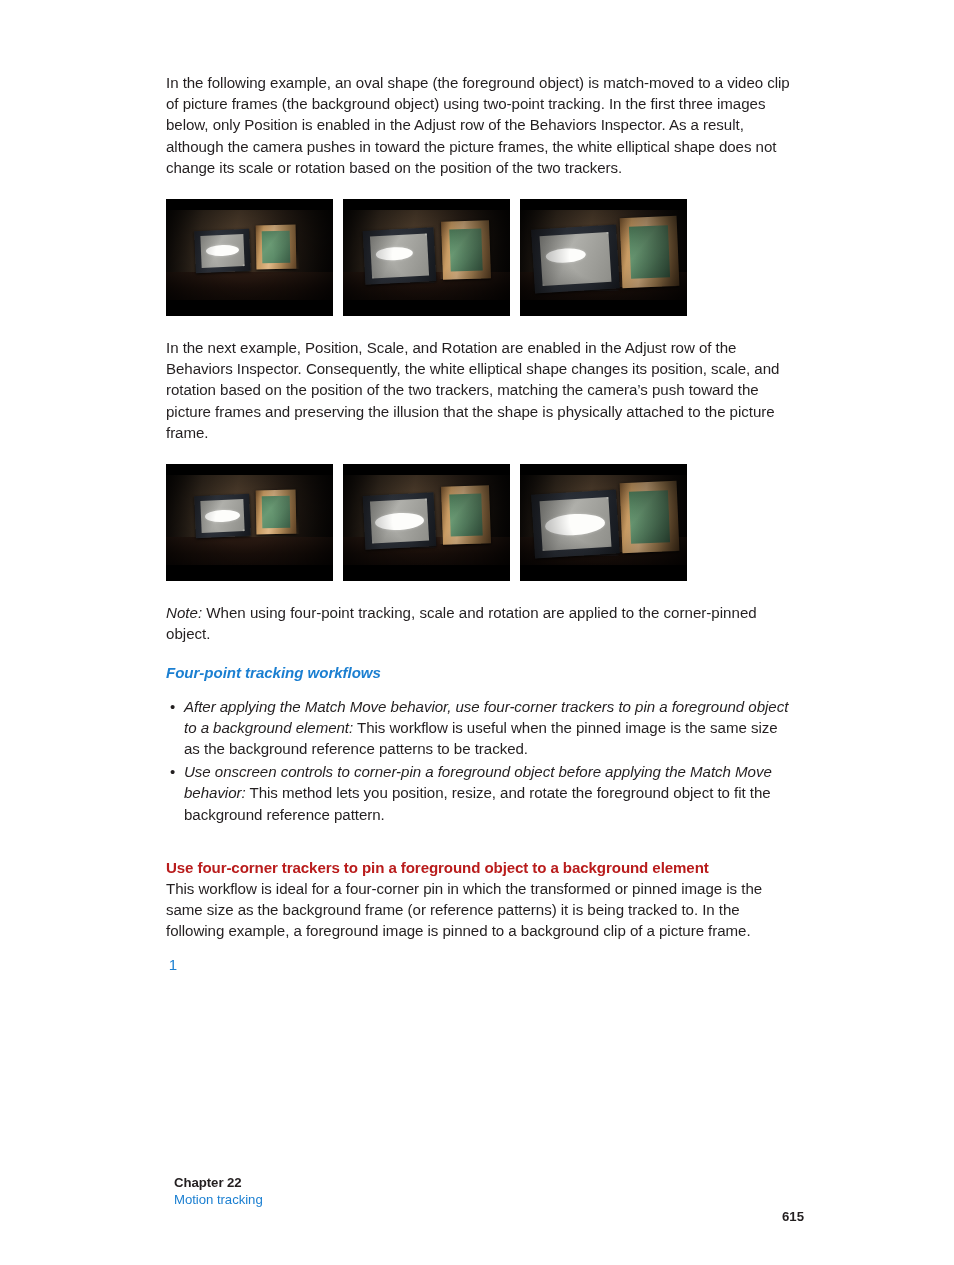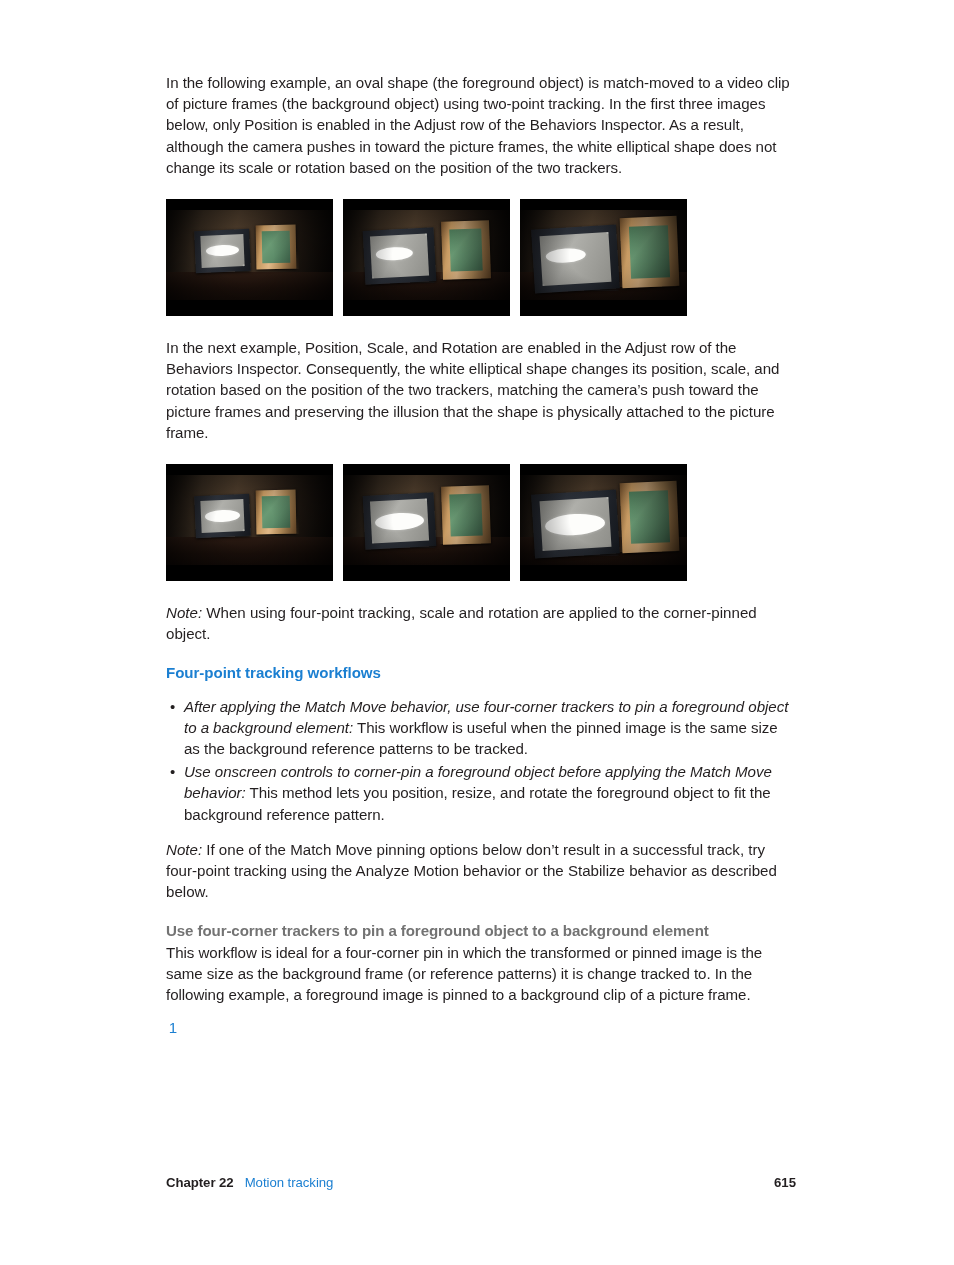--- a/index.html
+++ b/index.html
@@ -48,27 +48,28 @@
     font-style: italic;
   }
 
   h3.blue-head {
     margin: 0;
     font-size: 15.1px;
     line-height: 21.2px;
     font-weight: bold;
     color: #1b7fd1;
     letter-spacing: -0.05px;
+    font-style: italic;
   }
   h3.black-head {
     margin: 0;
     font-size: 15.1px;
     line-height: 21.2px;
     font-weight: bold;
-    color: #737373;
+    color: #b91c1c;
     letter-spacing: -0.1px;
   }
 
   ul.bullets {
     list-style: none;
     margin: 0;
     padding: 0;
   }
   ul.bullets > li {
     position: relative;
@@ -216,27 +217,28 @@
     filter: blur(1px);
     transform: scaleY(-0.55);
     transform-origin: top center;
   }
   .refl-dark { background: linear-gradient(180deg, #2a2e36 0%, rgba(20,23,28,0) 92%); }
   .refl-wood { background: linear-gradient(180deg, #b08a58 0%, rgba(90,64,36,0) 92%); }
 
   
   .footer {
     position: absolute;
-    left: 166px;
+    left: 174px;
     top: 1174px;
     width: 630px;
     display: flex;
     align-items: baseline;
     font-size: 13.2px;
     line-height: 17px;
+    flex-direction: column;
   }
   .footer .chap {
     font-weight: bold;
     color: #231f20;
     margin-right: 11px;
     letter-spacing: -0.05px;
   }
   .footer .chap-link {
     color: #1b7fd1;
     letter-spacing: -0.05px;
@@ -427,30 +429,26 @@
         <span class="ital">After applying the Match Move behavior, use four-corner trackers to pin a foreground object to a background element:</span><span> This workflow is useful when the pinned image is the same size as the background reference patterns to be tracked.</span>
       </li>
       <li>
         <span class="bullet-dot">•</span>
         <span class="ital">Use onscreen controls to corner-pin a foreground object before applying the Match Move behavior:</span><span> This method lets you position, resize, and rotate the foreground object to fit the background reference pattern.</span>
       </li>
     </ul>
 
     <div class="spacer-12"></div>
 
-    <p class="note-par">
-      <span class="note-lbl">Note:</span>
-      <span>If one of the Match Move pinning options below don’t result in a successful track, try four-point tracking using the Analyze Motion behavior or the Stabilize behavior as described below.</span>
-    </p>
 
     <div class="spacer-18"></div>
 
     <h3 class="black-head">Use four-corner trackers to pin a foreground object to a background element</h3>
 
-    <p class="body-par">This workflow is ideal for a four-corner pin in which the transformed or pinned image is the same size as the background frame (or reference patterns) it is change tracked to. In the following example, a foreground image is pinned to a background clip of a picture frame.</p>
+    <p class="body-par">This workflow is ideal for a four-corner pin in which the transformed or pinned image is the same size as the background frame (or reference patterns) it is being tracked to. In the following example, a foreground image is pinned to a background clip of a picture frame.</p>
 
     <div class="spacer-12"></div>
 
     <ol class="steps">
       <li>
         <span class="step-num">1</span>
       </li>
     </ol>
 
   </div>

